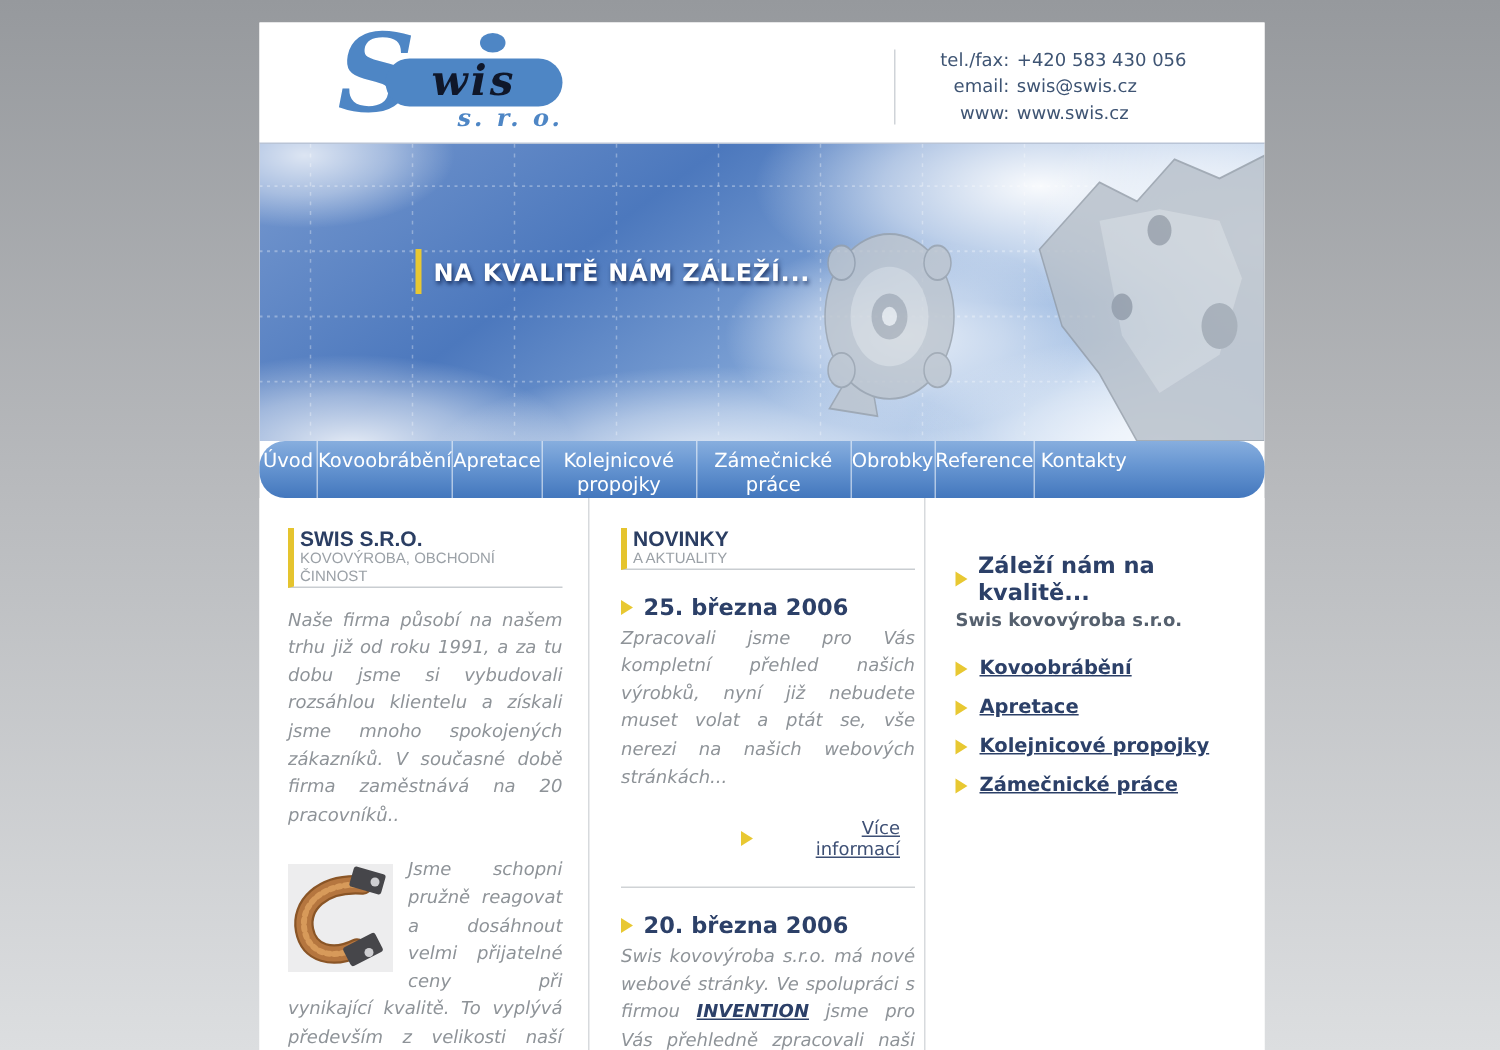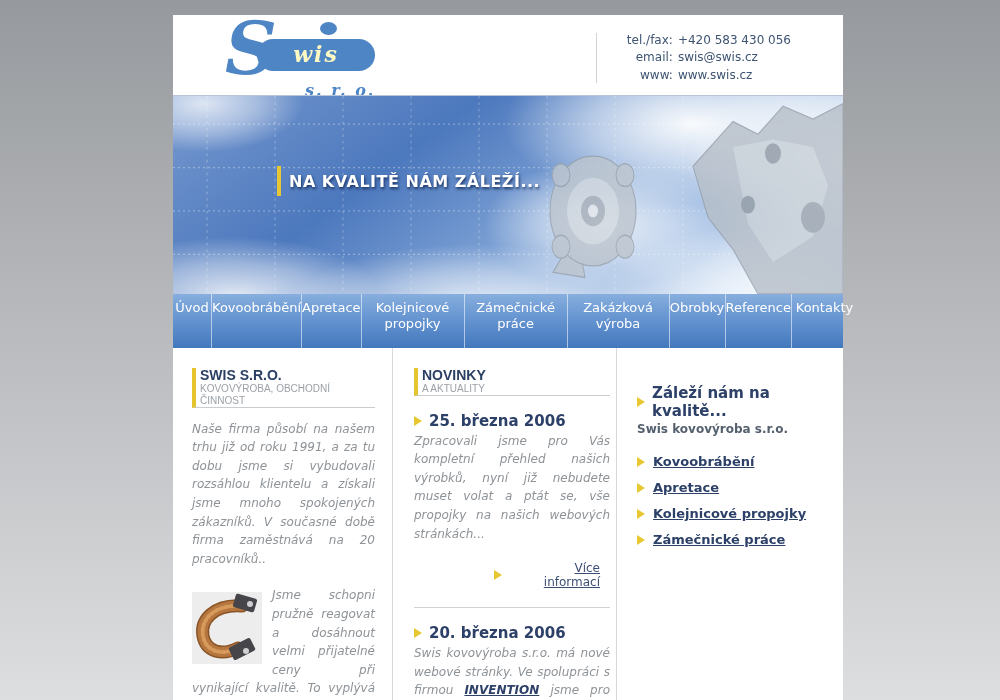--- a/index.html
+++ b/index.html
@@ -17,25 +17,25 @@
   .logo-s {
     position:absolute; left:0; top:-4px; font-family:"DejaVu Serif", serif;
     font-style:italic; font-weight:bold; font-size:72px; color:#4e86c5; line-height:1;
   }
   .logo-pill {
     position:absolute; left:32px; top:22px; width:118px; height:32px; border-radius:17px;
     background:#4e86c5; text-align:center;
   }
   .logo-wis {
     font-family:"DejaVu Serif", serif; font-style:italic; font-weight:bold;
-    font-size:22px; color:#fef9c3; line-height:30px; letter-spacing:2px;
+    font-size:28px; color:#0f172a; line-height:30px; letter-spacing:2px;
   }
   .logo-dot { position:absolute; left:95px; top:5px; width:17px; height:13px; border-radius:50%; background:#4e86c5; }
   .logo-sro {
-    position:absolute; left:80px; top:64px; font-family:"DejaVu Serif", serif;
+    position:absolute; left:80px; top:52px; font-family:"DejaVu Serif", serif;
     font-style:italic; font-weight:bold; font-size:16px; color:#4e86c5; letter-spacing:2px;
   }
   .contacts {
     position:absolute; right:52px; top:18px; padding-left:30px;
     border-left:1px solid #cfd3d8; min-height:50px;
     display:grid; grid-template-columns:auto auto; column-gap:5px; row-gap:2px;
     font-size:12px; color:#3e5473;
   }
   .contacts .lab { text-align:right; }
   .contacts a { color:#3e5473; text-decoration:none; }
@@ -44,21 +44,21 @@
   .hero { position:relative; height:199px; border-top:1px solid #b9c4d6; overflow:hidden; }
   .hero svg { position:absolute; inset:0; width:100%; height:100%; }
   .hero-caption { position:absolute; left:104px; top:70px; display:flex; align-items:center; }
   .hero-bar { width:4px; height:30px; background:#e8c832; }
   .hero-text {
     padding-left:8px; color:#ffffff; font-weight:bold; font-size:16px; letter-spacing:.5px;
     text-shadow:1px 2px 3px rgba(16,38,84,.85);
   }
 
   
-  .nav { display:flex; height:54px; background:linear-gradient(180deg,#87aede 0%,#6695d1 45%,#4377bd 100%); }
+  .nav { display:flex; height:38px; background:linear-gradient(180deg,#87aede 0%,#6695d1 45%,#4377bd 100%);border-radius:17px; }
   .nav a {
     display:block; color:#ffffff; text-decoration:none; font-size:13px; line-height:1.25;
     text-align:center; padding-top:6px; border-right:1px solid rgba(255,255,255,.55);
     flex:0 0 auto; cursor:pointer;
   }
   .nav a:last-child { border-right:none; }
 
   
   .content { display:flex; background:#fff; }
   .col { padding-top:20px; }
@@ -174,21 +174,20 @@
       <span class="hero-text">NA KVALITĚ NÁM ZÁLEŽÍ...</span>
     </div>
   </div>
 
   <div class="nav">
     <a href="#" style="flex-basis:39px">Úvod</a>
     <a href="#" style="flex-basis:81px">Kovoobrábění</a>
     <a href="#" style="flex-basis:59px">Apretace</a>
     <a href="#" style="flex-basis:103px">Kolejnicové propojky</a>
     <a href="#" style="flex-basis:103px">Zámečnické práce</a>
-    <a href="#" style="flex-basis:102px">Zakázková výroba</a>
     <a href="#" style="flex-basis:56px">Obrobky</a>
     <a href="#" style="flex-basis:62px">Reference</a>
     <a href="#" style="flex-basis:65px">Kontakty</a>
   </div>
 
   <div class="content">
 
     <div class="col col-about">
       <div class="sec-head">
         <div class="sec-title">SWIS S.R.O.</div>
@@ -219,21 +218,21 @@
       <div class="sec-head">
         <div class="sec-title">NOVINKY</div>
         <div class="sec-sub">A AKTUALITY</div>
       </div>
 
       <div class="news-item">
         <div class="news-date">
           <span class="arrow"></span>
           <span>25. března 2006</span>
         </div>
-        <p class="body" style="margin-top:2px">Zpracovali jsme pro Vás kompletní přehled našich výrobků, nyní již nebudete muset volat a ptát se, vše propojky na našich webových stránkách...</p>
+        <p class="body" style="margin-top:2px">Zpracovali jsme pro Vás kompletní přehled našich výrobků, nyní již nebudete muset volat a ptát se, vše nerezi na našich webových stránkách...</p>
         <div class="news-more">
           <span class="arrow"></span>
           <a href="#">Více informací</a>
         </div>
       </div>
 
       <hr class="news-sep">
 
       <div class="news-item">
         <div class="news-date">

